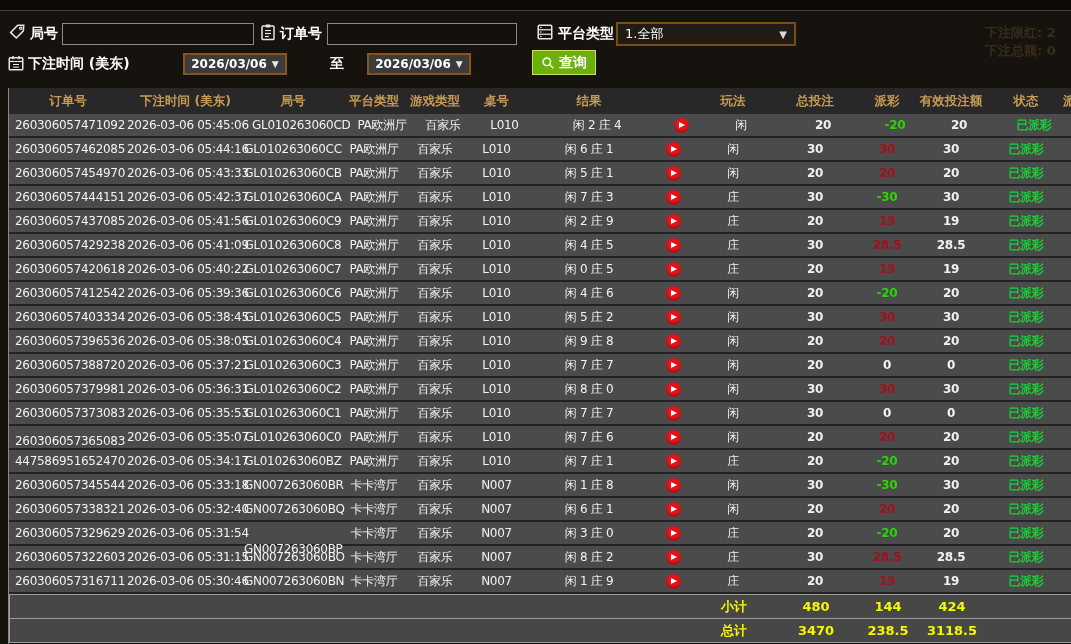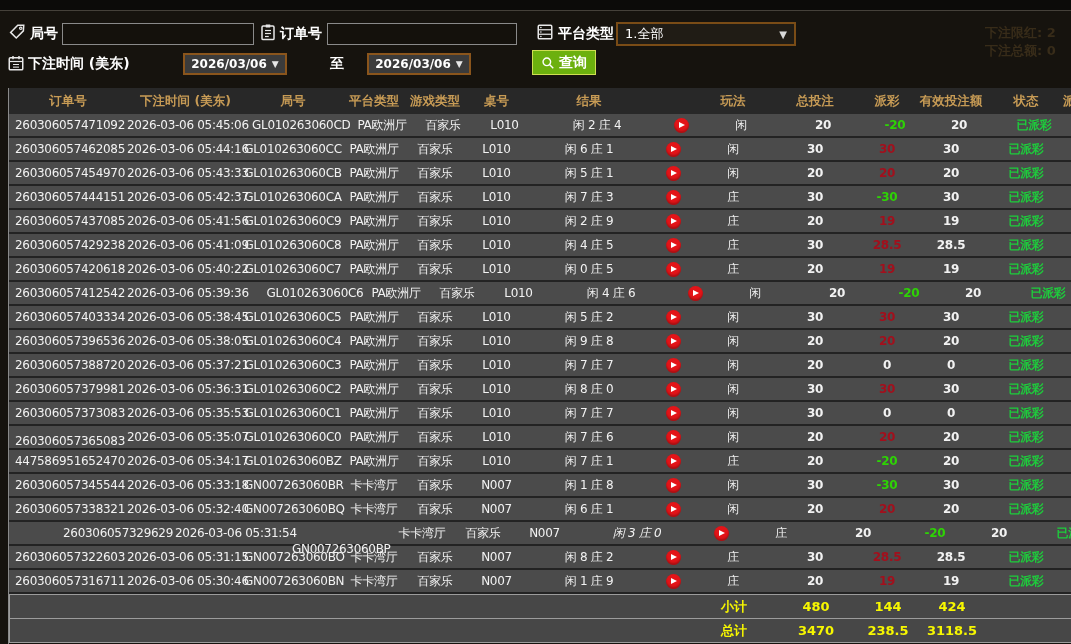--- a/index.html
+++ b/index.html
@@ -250,21 +250,21 @@
           <div class="td" style="width: 72px;">庄</div>
           <div class="td num" style="width: 92px;">20</div>
           <div class="td num pos" style="width: 52px;">19</div>
           <div class="td num" style="width: 76px;">19</div>
           <div class="td status" style="width: 74px;">已派彩</div>
           <div class="td" style="width: 50px;"></div>
         </div>
         <div class="trow">
           <div class="td left" style="width: 118px;">260306057412542</div>
           <div class="td" style="width: 117px;">2026-03-06 05:39:36</div>
-          <div class="td" style="width: 98px; margin-left: 22px;">GL010263060C6</div>
+          <div class="td" style="width: 98px;">GL010263060C6</div>
           <div class="td" style="width: 64px;">PA欧洲厅</div>
           <div class="td" style="width: 58px;">百家乐</div>
           <div class="td" style="width: 65px;">L010</div>
           <div class="td" style="width: 120px;">闲 4 庄 6</div>
           <div class="playwrap" style="width: 48px;">
             <div class="playbtn"></div>
           </div>
           <div class="td" style="width: 72px;">闲</div>
           <div class="td num" style="width: 92px;">20</div>
           <div class="td num neg" style="width: 52px;">-20</div>
@@ -428,27 +428,27 @@
             <div class="playbtn"></div>
           </div>
           <div class="td" style="width: 72px;">闲</div>
           <div class="td num" style="width: 92px;">20</div>
           <div class="td num pos" style="width: 52px;">20</div>
           <div class="td num" style="width: 76px;">20</div>
           <div class="td status" style="width: 74px;">已派彩</div>
           <div class="td" style="width: 50px;"></div>
         </div>
         <div class="trow">
-          <div class="td left" style="width: 118px; margin-left: 48px;">260306057329629</div>
+          <div class="td left" style="width: 118px;">260306057329629</div>
           <div class="td" style="width: 117px;">2026-03-06 05:31:54</div>
           <div class="td" style="width: 98px; margin-top: 32px;">GN007263060BP</div>
           <div class="td" style="width: 64px;">卡卡湾厅</div>
           <div class="td" style="width: 58px;">百家乐</div>
           <div class="td" style="width: 65px;">N007</div>
-          <div class="td" style="width: 120px; font-style: italic;">闲 3 庄 0</div>
+          <div class="td" style="width: 120px;">闲 3 庄 0</div>
           <div class="playwrap" style="width: 48px;">
             <div class="playbtn"></div>
           </div>
           <div class="td" style="width: 72px;">庄</div>
           <div class="td num" style="width: 92px;">20</div>
           <div class="td num neg" style="width: 52px;">-20</div>
           <div class="td num" style="width: 76px;">20</div>
           <div class="td status" style="width: 74px;">已派彩</div>
           <div class="td" style="width: 50px;"></div>
         </div>

